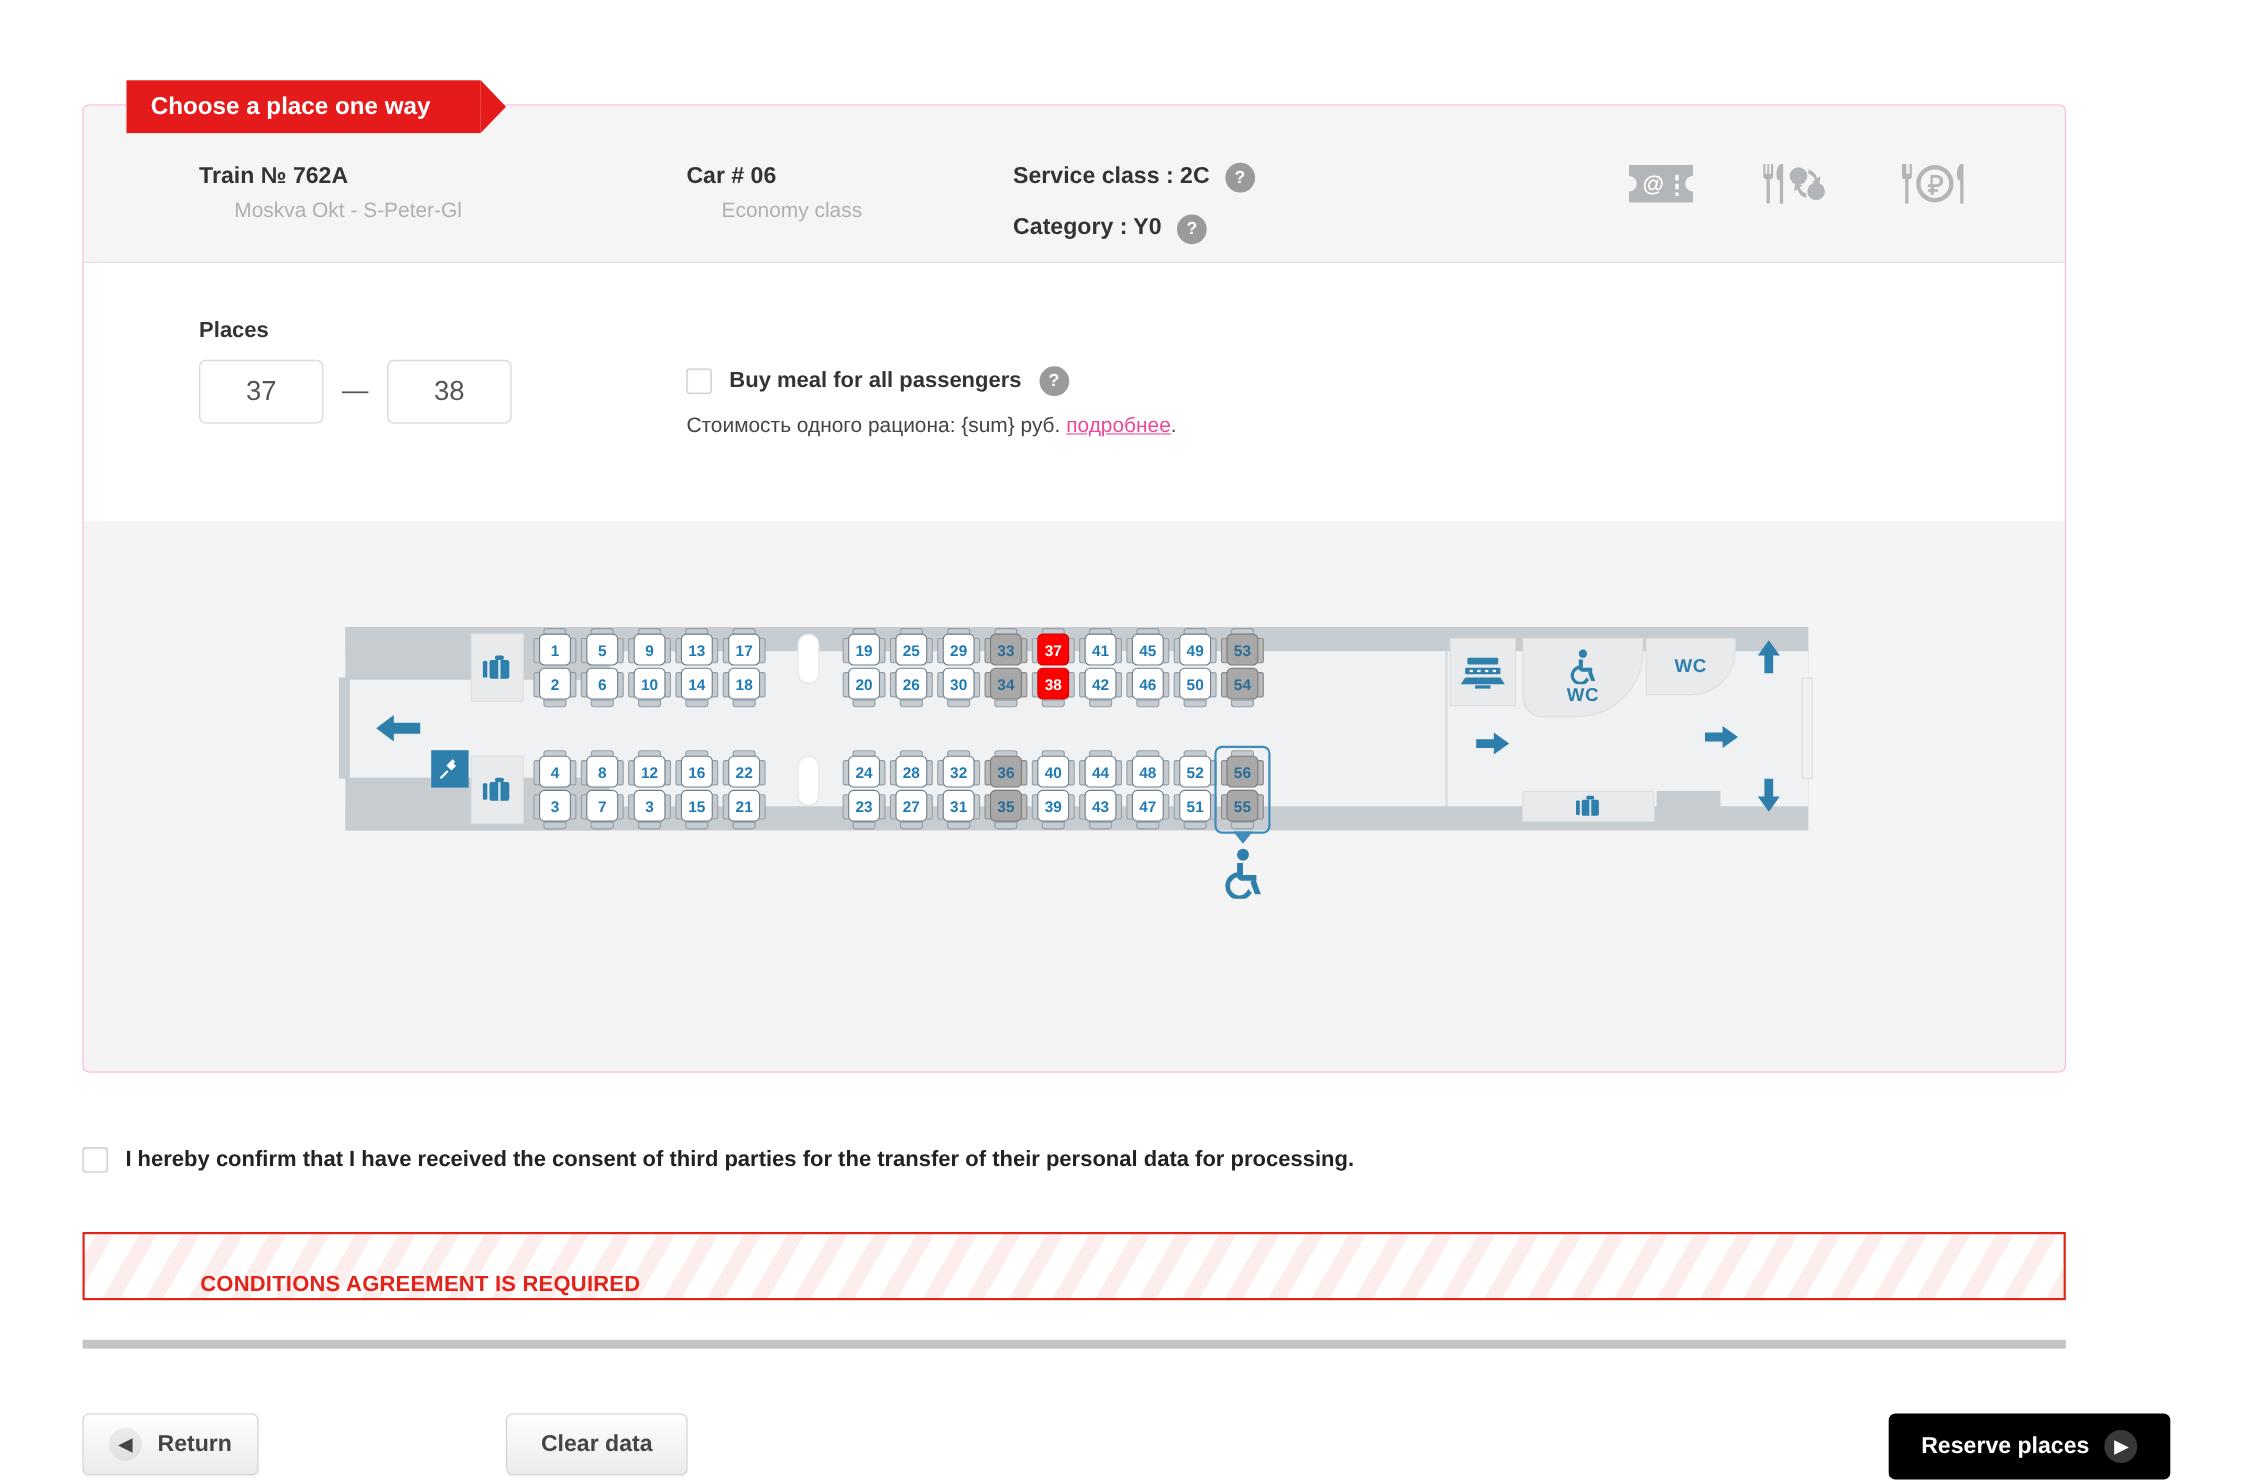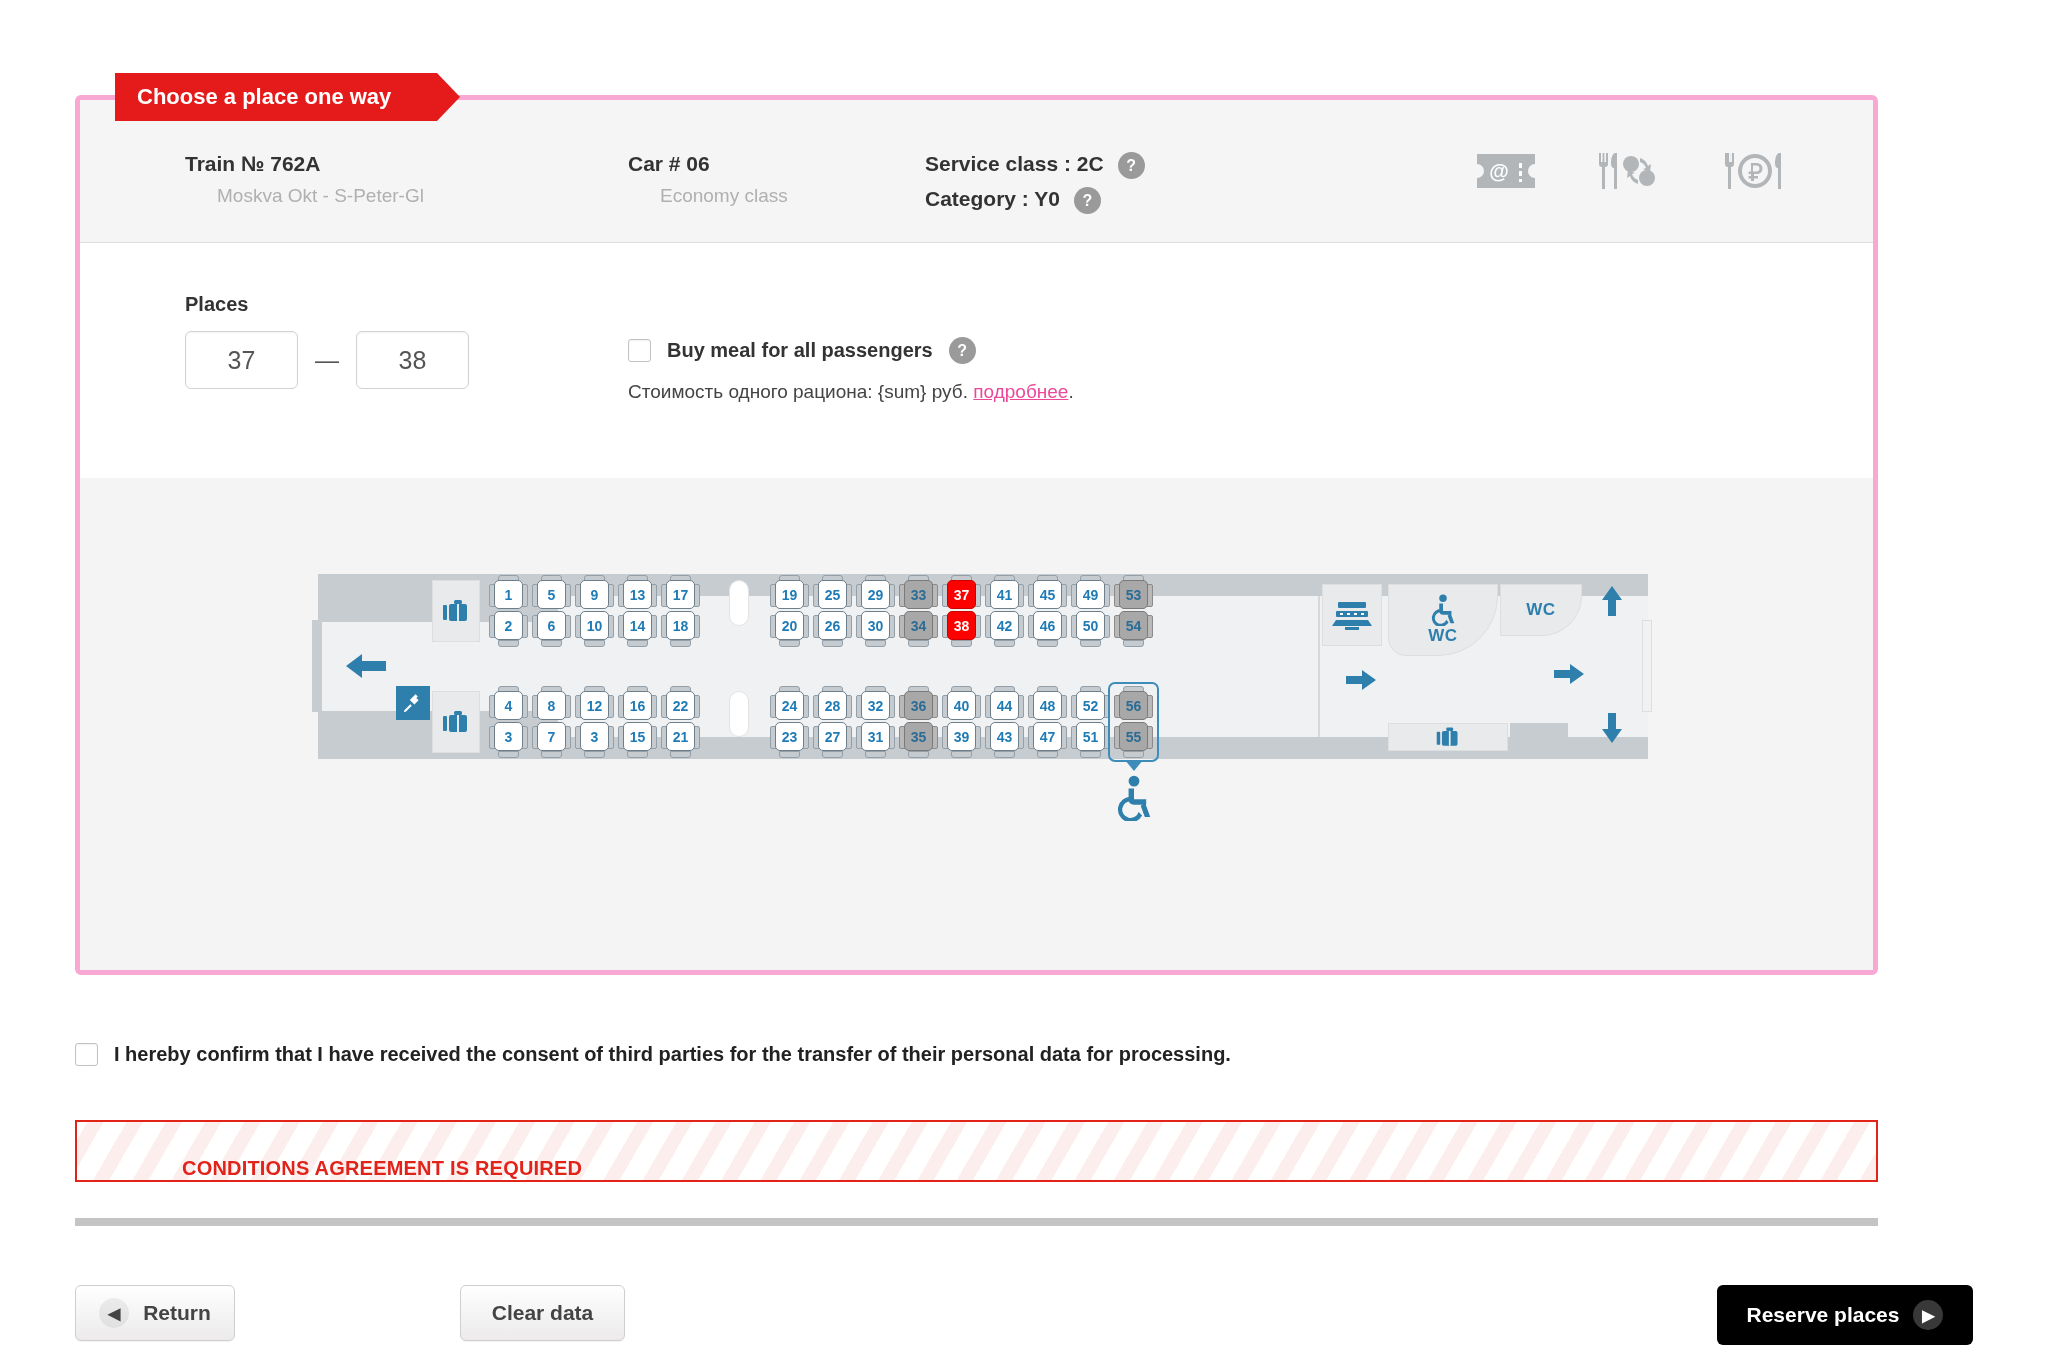--- a/index.html
+++ b/index.html
@@ -9,21 +9,21 @@
     background:#ffffff;
     font-family:"Liberation Sans", sans-serif;
     color:#333;
     overflow:hidden;
   }
 
   
   .panel {
     position:absolute; left:75px; top:95px;
     width:1803px; height:880px;
-    border:5px solid #f9a8d4;
+    border:1px solid #f9a8d4;
     border-radius:6px;
     background:#ffffff;
     overflow:hidden;
   }
 
   
   .ribbon {
     position:absolute; left:115px; top:73px;
     height:48px; padding:0 46px 0 22px;
     background:#e51a1a;
@@ -48,21 +48,21 @@
     background:#f5f5f5;
     border-bottom:1px solid #dddddd;
   }
   .hdr-col { position:absolute; }
   .hdr-main { font-size:21px; font-weight:bold; color:#333; white-space:nowrap; }
   .hdr-sub  { font-size:19px; color:#b0b0b0; margin-top:9px; white-space:nowrap;margin-left:32px; }
   .col-train { left:105px; top:52px; }
   .col-car   { left:548px; top:52px; }
   .col-class { left:845px; top:52px; }
   .cls-line { display:flex; align-items:flex-start; gap:14px; white-space:nowrap; }
-  .cls-line + .cls-line { margin-top:8px; }
+  .cls-line + .cls-line { margin-top:20px; }
   .qmark {
     display:inline-flex; align-items:center; justify-content:center;
     width:27px; height:27px; border-radius:50%;
     background:#9a9a9a; color:#fff;
     font-size:16px; font-weight:bold; line-height:1;
     cursor:pointer;
   }
 
   .hdr-icons { position:absolute; right:88px; top:50px; display:flex; align-items:center; gap:56px; }
   .hdr-icons svg { display:block; }

